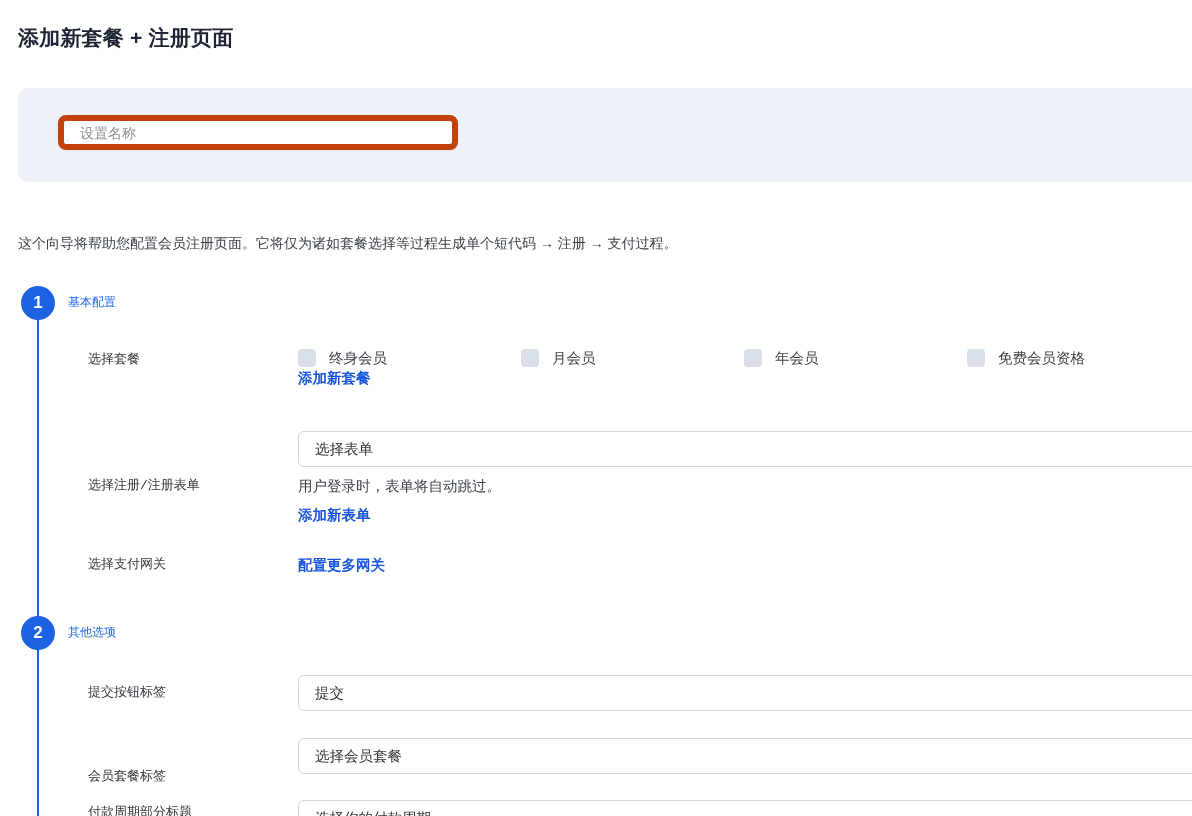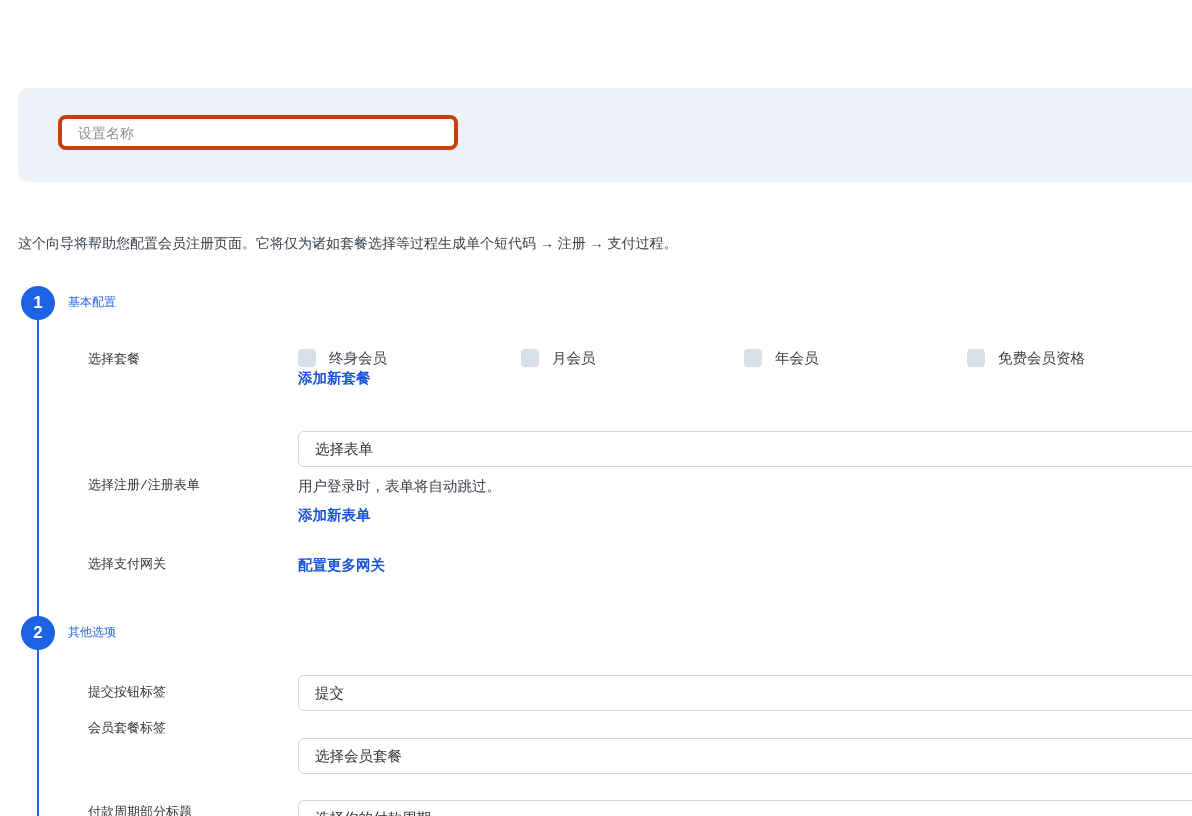--- a/index.html
+++ b/index.html
@@ -18,21 +18,21 @@
 
   .settings-panel {
     position: absolute; left: 18px; top: 88px;
     width: 1200px; height: 94px;
     background: #eef1f8; border-radius: 10px;
   }
   .name-input {
     position: absolute; left: 40px; top: 27px;
     width: 400px; height: 35px;
     background: #ffffff;
-    border: 4px solid #c2410c; border-radius: 8px;
+    border: 6px solid #c2410c; border-radius: 8px;
     padding: 0 16px; font-size: 14px; color: #2f3338;
     box-shadow: 0 1px 2px rgba(16,24,40,0.04);
     outline: none;
     font-family: inherit;
   }
   .name-input::placeholder { color: #8c9196; opacity: 1; }
 
   .description {
     position: absolute; left: 18px; top: 235px;
     font-size: 14px; color: #3c434a;
@@ -111,28 +111,29 @@
     font-family: inherit;
   }
   .submit-input { top: 675px; }
   .planlabel-input { top: 738px; }
   .billing-input { top: 800px; }
 
   .label-plan-row { top: 350px; }
   .label-form-row { top: 433px; margin-top: 43px; }
   .label-gateway-row { top: 555px; }
   .label-submit { top: 683px; }
-  .label-planlabel { top: 719px; text-align: center; }
+  .label-planlabel { top: 767px; text-align: center; }
   .label-billing { top: 803px; }
 </style>
 </head>
 <body>
 
 <div class="screen">
 
+  <h1 class="page-title">添加新套餐 + 注册页面</h1>
 
   <div class="settings-panel">
     <input class="name-input" type="text" placeholder="设置名称" style="">
   </div>
 
   <p class="description">这个向导将帮助您配置会员注册页面。它将仅为诸如套餐选择等过程生成单个短代码 → 注册 → 支付过程。</p>
 
   <div class="step-line"></div>
 
   <div class="step-circle step1-circle">

